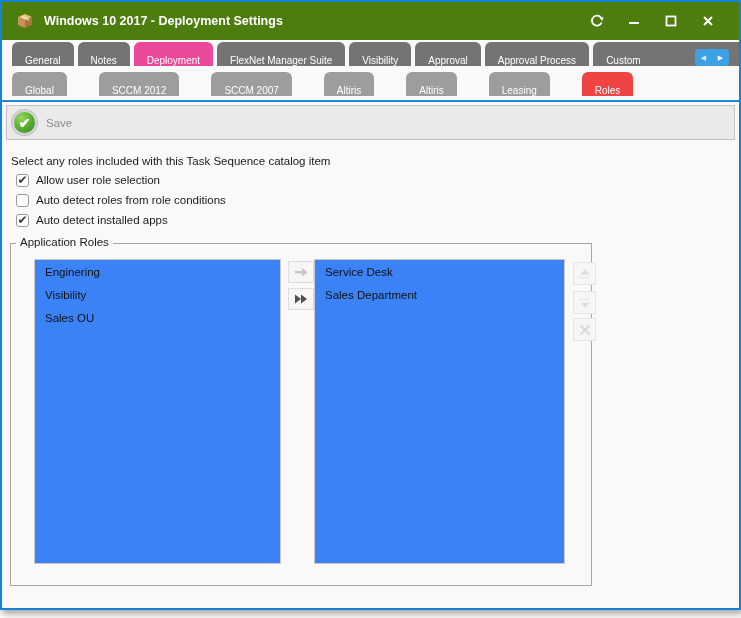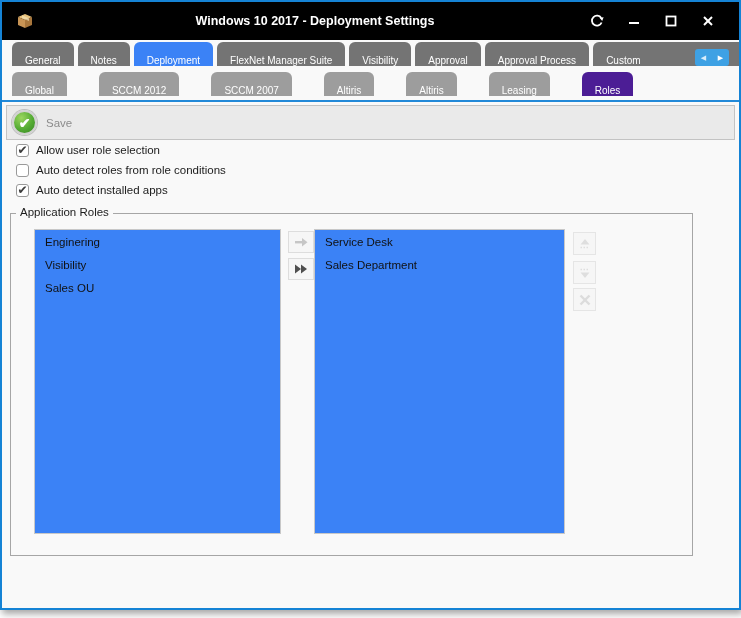--- a/index.html
+++ b/index.html
@@ -4,36 +4,36 @@
 <style>
   * { box-sizing: border-box; margin: 0; padding: 0; }
   html,body { width:741px; height:618px; background:#ffffff; overflow:hidden;
     font-family:"Liberation Sans", sans-serif; }
   .window{
     position:absolute; left:0; top:0; width:741px; height:610px;
     border:2px solid #1583d5; background:#f9f9f9;
     box-shadow:2px 4px 7px rgba(0,0,0,.35);
   }
   
-  .titlebar{ height:38px; background:#000000; display:flex; align-items:center; padding:0 14px;text-align:center; }
+  .titlebar{ height:38px; background:#4d7c0f; display:flex; align-items:center; padding:0 14px; }
   .app-icon{ width:18px; height:18px; flex:0 0 auto; }
   .title-text{ color:#fff; font-size:12.5px; font-weight:bold; margin-left:10px; flex:1 1 auto;
     white-space:nowrap; overflow:hidden; }
   .win-controls{ display:flex; align-items:center; gap:15px; margin-right:6px; }
   .win-btn{ width:22px; height:22px; display:flex; align-items:center; justify-content:center; cursor:default; }
   
   .tabrow{ display:flex; gap:4px; padding-left:10px; height:24px; position:relative; }
   .tabrow1{ margin-top:2px; overflow:hidden; }
   .tabrow2{ margin-top:6px;gap:32px; }
   .tab{ border-radius:6px 6px 0 0; color:#fff; font-size:10px; line-height:24px;
     padding:7px 13px; white-space:nowrap; flex:0 0 auto; cursor:default; }
   .tabrow1 .tab{ background:#747474; }
-  .tabrow1 .tab.selected{ background:#3b82f6; }
+  .tabrow1 .tab.selected{ background:#ec4899; }
   .tabrow2 .tab{ background:#9d9d9d; }
-  .tabrow2 .tab.selected{ background:#4c1d95; }
+  .tabrow2 .tab.selected{ background:#ef4444; }
   .tab.truncated{ flex:1 1 auto; border-radius:6px 0 0 0; }
   .tab-scroller{ position:absolute; right:10px; top:7px; width:34px; height:17px;
     background:#3ea1e4; border-radius:3px; display:flex; align-items:center;
     justify-content:space-around; }
   .tab-scroller span{ font-size:7px; line-height:1; }
   .scroll-left{ color:#d7ecfa; }
   .scroll-right{ color:#ffffff; }
   .tab-underline{ height:2px; background:#2289d8; margin-top:4px; }
   
   .toolbar{ margin:3px 4px 0 4px; height:35px; background:#eaeaea; border:1px solid #c3c3c3;
@@ -45,21 +45,21 @@
     justify-content:center; color:#fff; font-size:14px; font-weight:bold; }
   .save-label{ color:#8c8c8c; font-size:11.5px; margin-left:9px; }
   
   .instruction{ margin:15px 0 3px 9px; font-size:11.5px; color:#1b1b1b; }
   .cbx-row{ display:flex; align-items:center; margin-left:14px; height:20px; cursor:default; }
   .cbx-box{ width:13px; height:13px; background:#fff; border:1px solid #999;
     border-radius:3px; font-size:12px; line-height:11px; color:#3c3c3c; text-align:center;
     overflow:visible; }
   .cbx-label{ font-size:11.5px; color:#1b1b1b; margin-left:7px; }
   
-  .groupbox{ position:relative; margin:13px 0 0 8px; width:683px; height:343px;
+  .groupbox{ position:relative; margin:13px 0 0 8px; width:582px; height:343px;
     border:1px solid #a6a6a6; }
   .group-legend{ position:absolute; top:-8px; left:5px; background:#f9f9f9;
     padding:0 4px; font-size:11.5px; color:#1b1b1b; }
   .rolelist{ position:absolute; background:#3b82f6; border:1px solid #c8c8c8; overflow:hidden; }
   .list-available{ left:23px; top:15px; width:247px; height:305px; }
   .list-assigned{ left:303px; top:15px; width:251px; height:305px; }
   .list-item{ font-size:11.5px; color:#111; padding:6px 0 5px 10px; line-height:12px; }
   .sq-btn{ position:absolute; background:#f6f6f6; border:1px solid #ddd;
     display:flex; align-items:center; justify-content:center; cursor:default; }
   .btn-move-one{ left:277px; top:17px; width:26px; height:22px; }
@@ -133,20 +133,21 @@
   </div>
   <div class="tab-underline"></div>
 
   <div class="toolbar">
     <div class="save-btn">
       <div class="save-orb">✔</div>
       <span class="save-label">Save</span>
     </div>
   </div>
 
+  <div class="instruction">Select any roles included with this Task Sequence catalog item</div>
 
   <div class="cbx-row">
     <div class="cbx-box">✔</div>
     <span class="cbx-label">Allow user role selection</span>
   </div>
   <div class="cbx-row">
     <div class="cbx-box"></div>
     <span class="cbx-label">Auto detect roles from role conditions</span>
   </div>
   <div class="cbx-row">

